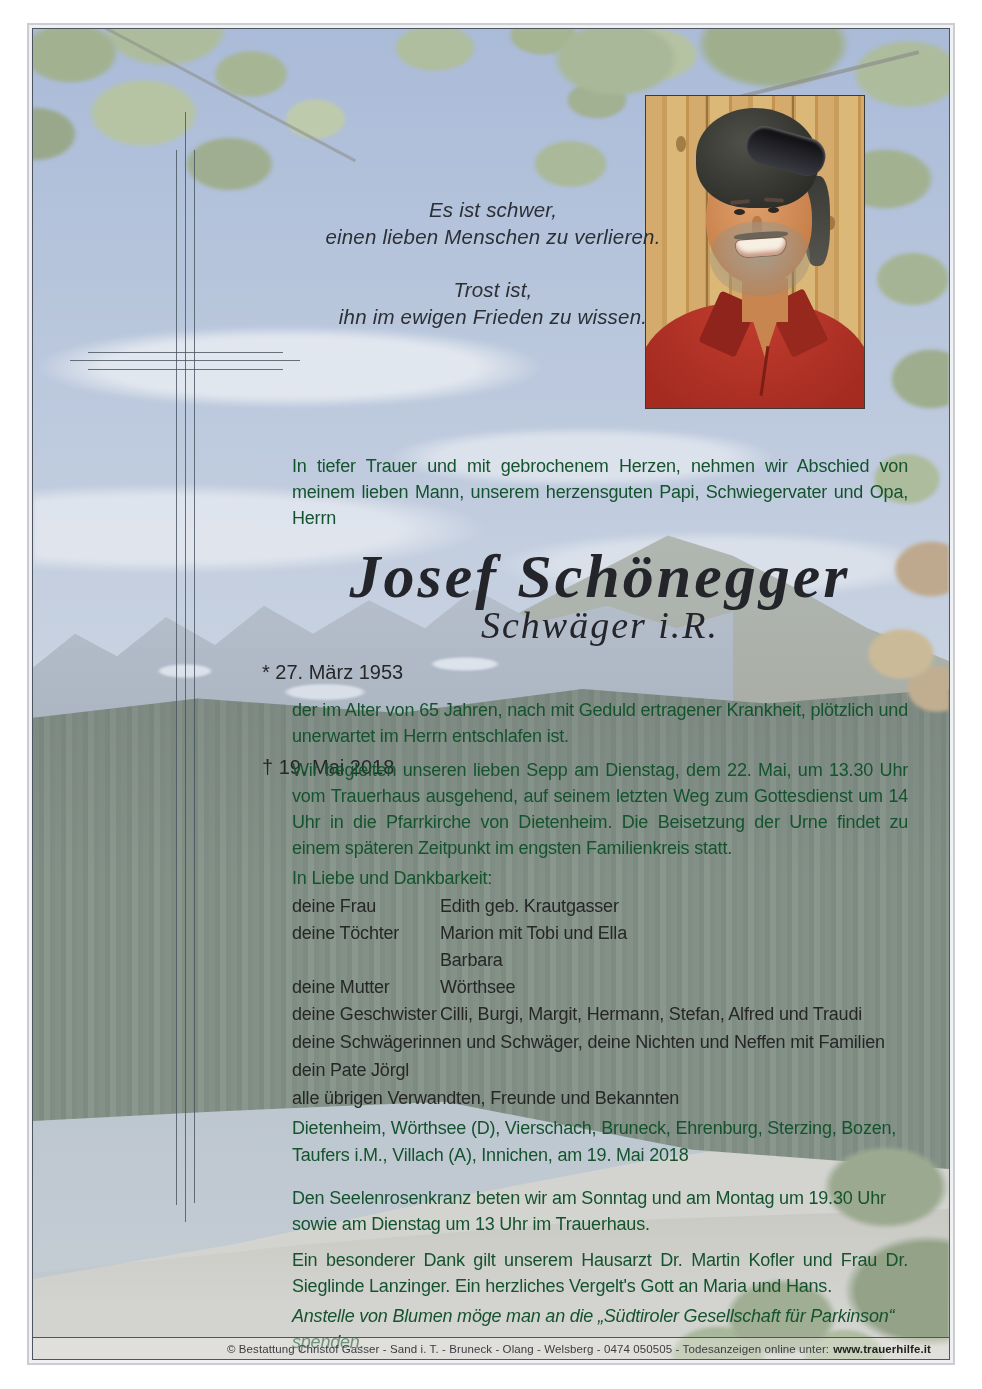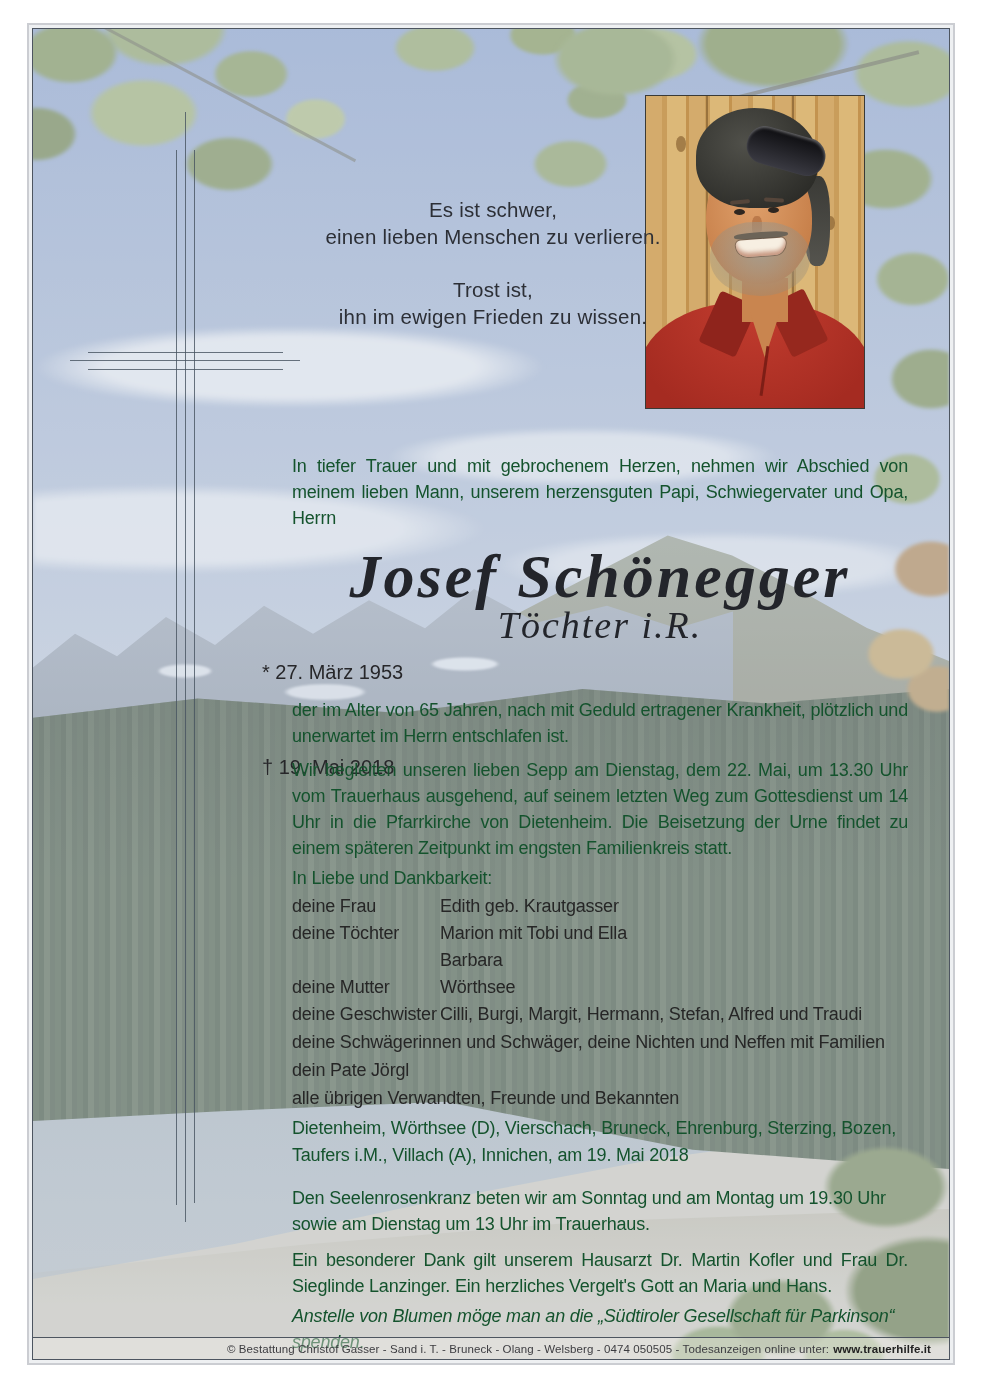--- a/index.html
+++ b/index.html
@@ -132,21 +132,21 @@
     border-radius:45% 45% 0 0 / 65% 65% 0 0;}
   .collar-l{left:62px;top:200px;width:40px;height:56px;background:#8f241c;transform:rotate(24deg);border-radius:4px;}
   .collar-r{left:132px;top:198px;width:40px;height:58px;background:#96281e;transform:rotate(-26deg);border-radius:4px;}
   .vneck{left:104px;top:216px;width:30px;height:46px;background:#c9854f;
     clip-path:polygon(0 0,100% 0,50% 100%);}
   .zip{left:117px;top:250px;width:3px;height:50px;background:#7d1e16;transform:rotate(8deg);}
   
   .txt{position:absolute;left:259px;width:616px;font-size:18px;line-height:26px;letter-spacing:-.2px;color:#14532d;}
   .just{text-align:justify;}
   .poem{position:absolute;left:150px;top:167px;width:620px;text-align:center;
-    font-size:20.5px;line-height:27px;color:#2c2f36;letter-spacing:.2px;}
+    font-style:italic;font-size:20.5px;line-height:27px;color:#2c2f36;letter-spacing:.2px;}
   .poem .gap{margin-top:26px;}
   .name{position:absolute;left:229px;top:470px;width:676px;text-align:center;
     font-family:"Liberation Serif",serif;font-style:italic;font-weight:bold;
     font-size:62px;letter-spacing:3px;color:#23252b;}
   .role{position:absolute;left:229px;top:574px;width:676px;text-align:center;
     font-family:"Liberation Serif",serif;font-style:italic;font-size:38px;letter-spacing:2px;color:#23252b;}
   .dates{position:absolute;left:229px;top:632px;width:676px;display:flex;gap:72px;
     font-size:20px;color:#27272a;flex-direction:column;}
   .heading{position:absolute;}
   .family{position:absolute;left:259px;top:864px;width:616px;font-size:18px;line-height:27px;letter-spacing:-.2px;}
@@ -218,21 +218,21 @@
     <div class="poem">
       <div>Es ist schwer,</div>
       <div>einen lieben Menschen zu verlieren.</div>
       <div class="gap">Trost ist,</div>
       <div>ihn im ewigen Frieden zu wissen.</div>
     </div>
 
     <div class="txt just" style="top:424px;">In tiefer Trauer und mit gebrochenem Herzen, nehmen wir Abschied von meinem lieben Mann, unserem herzensguten Papi, Schwiegervater und Opa, Herrn</div>
 
     <h1 class="name">Josef Schönegger</h1>
-    <div class="role">Töchter i.R.</div>
+    <div class="role">Schwäger i.R.</div>
 
     <div class="dates">
       <span>* 27. März 1953</span>
       <span>† 19. Mai 2018</span>
     </div>
 
     <div class="txt just" style="top:668px;">der im Alter von 65 Jahren, nach mit Geduld ertragener Krankheit, plötzlich und unerwartet im Herrn entschlafen ist.</div>
     <div class="txt just" style="top:728px;">Wir begleiten unseren lieben Sepp am Dienstag, dem 22. Mai, um 13.30 Uhr vom Trauerhaus ausgehend, auf seinem letzten Weg zum Gottesdienst um 14 Uhr in die Pfarrkirche von Dietenheim. Die Beisetzung der Urne findet zu einem späteren Zeitpunkt im engsten Familienkreis statt.</div>
 
     <div class="txt heading" style="top:836px;">In Liebe und Dankbarkeit:</div>

